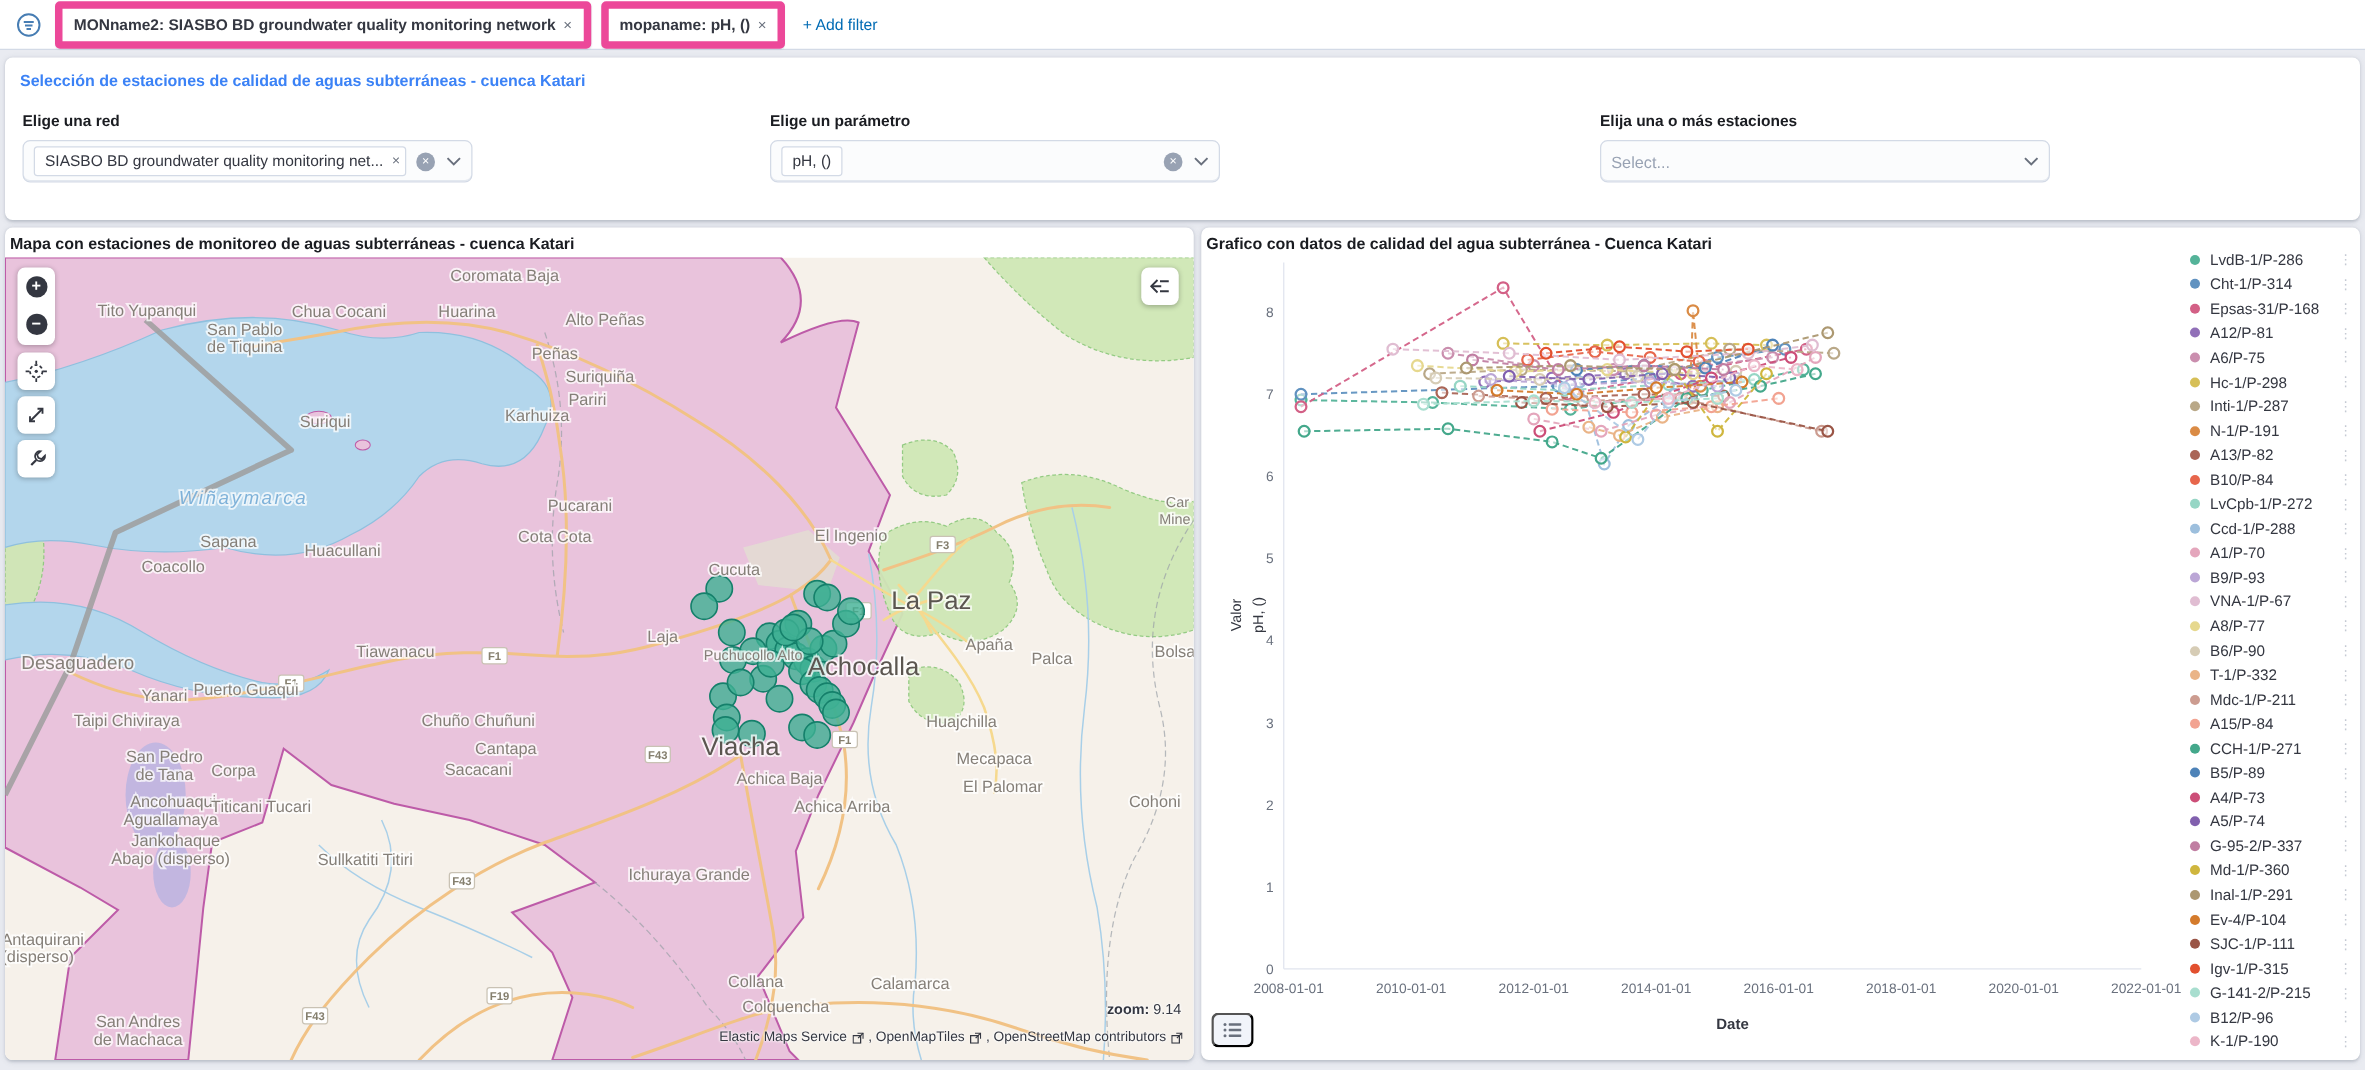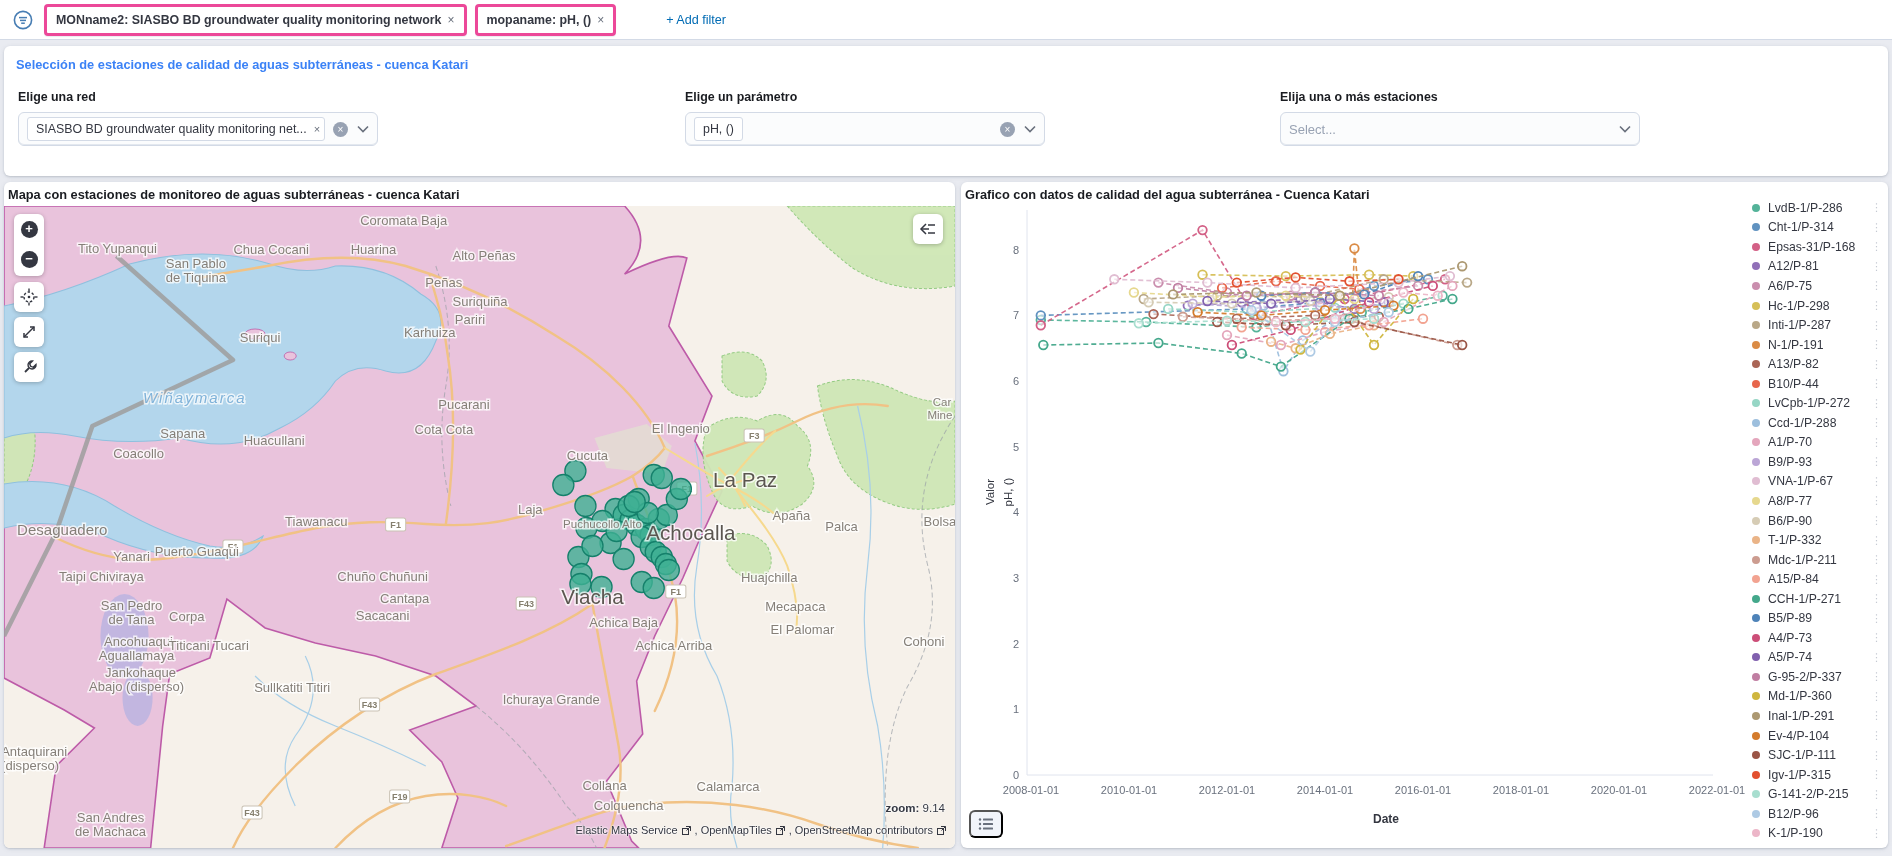--- a/index.html
+++ b/index.html
@@ -4,25 +4,25 @@
 <style>
   html,body{margin:0;padding:0;width:1892px;height:856px;overflow:hidden;
     background:#e9ebf1;font-family:"Liberation Sans",sans-serif;color:#343741;}
   #app{position:relative;width:1892px;height:856px;}
 
   
   .topbar{position:absolute;left:0;top:0;width:1892px;height:40px;background:#fff;
     border-bottom:1px solid #d3dae6;display:flex;align-items:center;padding-left:10px;box-sizing:border-box;}
   .filter-menu-btn{width:26px;height:26px;border:none;background:transparent;cursor:pointer;
     display:flex;align-items:center;justify-content:center;padding:0;margin-right:8px;}
-  .fpill{display:flex;align-items:center;gap:6px;background:#fff;border:3px solid #ec4899;
+  .fpill{display:flex;align-items:center;gap:6px;background:#fff;border:6px solid #ec4899;
     border-radius:4px;height:26px;padding:0 9px;margin-right:8px;font-size:12.4px;font-weight:600;color:#343741;
     box-shadow:0 1px 1px rgba(152,162,179,.2);cursor:pointer;white-space:nowrap;}
   .fpill .x{color:#69707d;font-weight:400;font-size:12px;}
-  .add-filter{border:none;background:transparent;color:#006bb4;font-size:12.6px;font-weight:500;cursor:pointer;padding:0 6px;margin-left:36px;}
+  .add-filter{border:none;background:transparent;color:#006bb4;font-size:12.6px;font-weight:500;cursor:pointer;padding:0 6px;}
 
   
   .sel-panel{position:absolute;left:4px;top:46px;width:1884px;height:130px;background:#fff;border-radius:6px;
     box-shadow:0 1px 2px rgba(65,78,101,.2),0 1px 5px rgba(65,78,101,.1);box-sizing:border-box;}
   .sel-title{position:absolute;left:12px;top:11px;font-size:12.8px;font-weight:700;color:#3b82f6;}
   .sel-field{position:absolute;top:44px;}
   .sel-label{font-size:12.4px;font-weight:700;color:#1a1c21;margin-bottom:8px;}
   .combo{position:relative;height:34px;background:#fbfcfd;border:1px solid #d3dae6;border-radius:6px;
     display:flex;align-items:center;padding:0 8px;box-sizing:border-box;cursor:pointer;
     box-shadow:inset 0 -1px 0 rgba(211,218,230,.6);}
@@ -107,21 +107,21 @@
           <span class="x">×</span>
         </span>
         <span class="spacer"></span>
         <span class="clear-btn">×</span>
         <svg width="12" height="8" viewBox="0 0 12 8">
             <polyline points="1,1.5 6,6.5 11,1.5" fill="none" stroke="#69707d" stroke-width="1.6"></polyline>
           </svg>
       </div>
     </div>
 
-    <div class="sel-field" style="left:681px;width:360px;">
+    <div class="sel-field" style="left:612px;width:360px;">
       <div class="sel-label">Elige un parámetro</div>
       <div class="combo">
         <span class="cpill">
           <span>pH, ()</span>
         </span>
         <span class="spacer"></span>
         <span class="clear-btn">×</span>
         <svg width="12" height="8" viewBox="0 0 12 8">
             <polyline points="1,1.5 6,6.5 11,1.5" fill="none" stroke="#69707d" stroke-width="1.6"></polyline>
           </svg>
@@ -658,21 +658,21 @@
           <span class="leg-label">N-1/P-191</span>
           <span class="leg-more">⋮</span>
         </div>
         <div class="leg-item">
           <span class="leg-dot" style="background: rgb(170, 101, 86);"></span>
           <span class="leg-label">A13/P-82</span>
           <span class="leg-more">⋮</span>
         </div>
         <div class="leg-item">
           <span class="leg-dot" style="background: rgb(231, 102, 76);"></span>
-          <span class="leg-label">B10/P-44</span>
+          <span class="leg-label">B10/P-84</span>
           <span class="leg-more">⋮</span>
         </div>
         <div class="leg-item">
           <span class="leg-dot" style="background: rgb(150, 214, 197);"></span>
           <span class="leg-label">LvCpb-1/P-272</span>
           <span class="leg-more">⋮</span>
         </div>
         <div class="leg-item">
           <span class="leg-dot" style="background: rgb(157, 191, 221);"></span>
           <span class="leg-label">Ccd-1/P-288</span>

